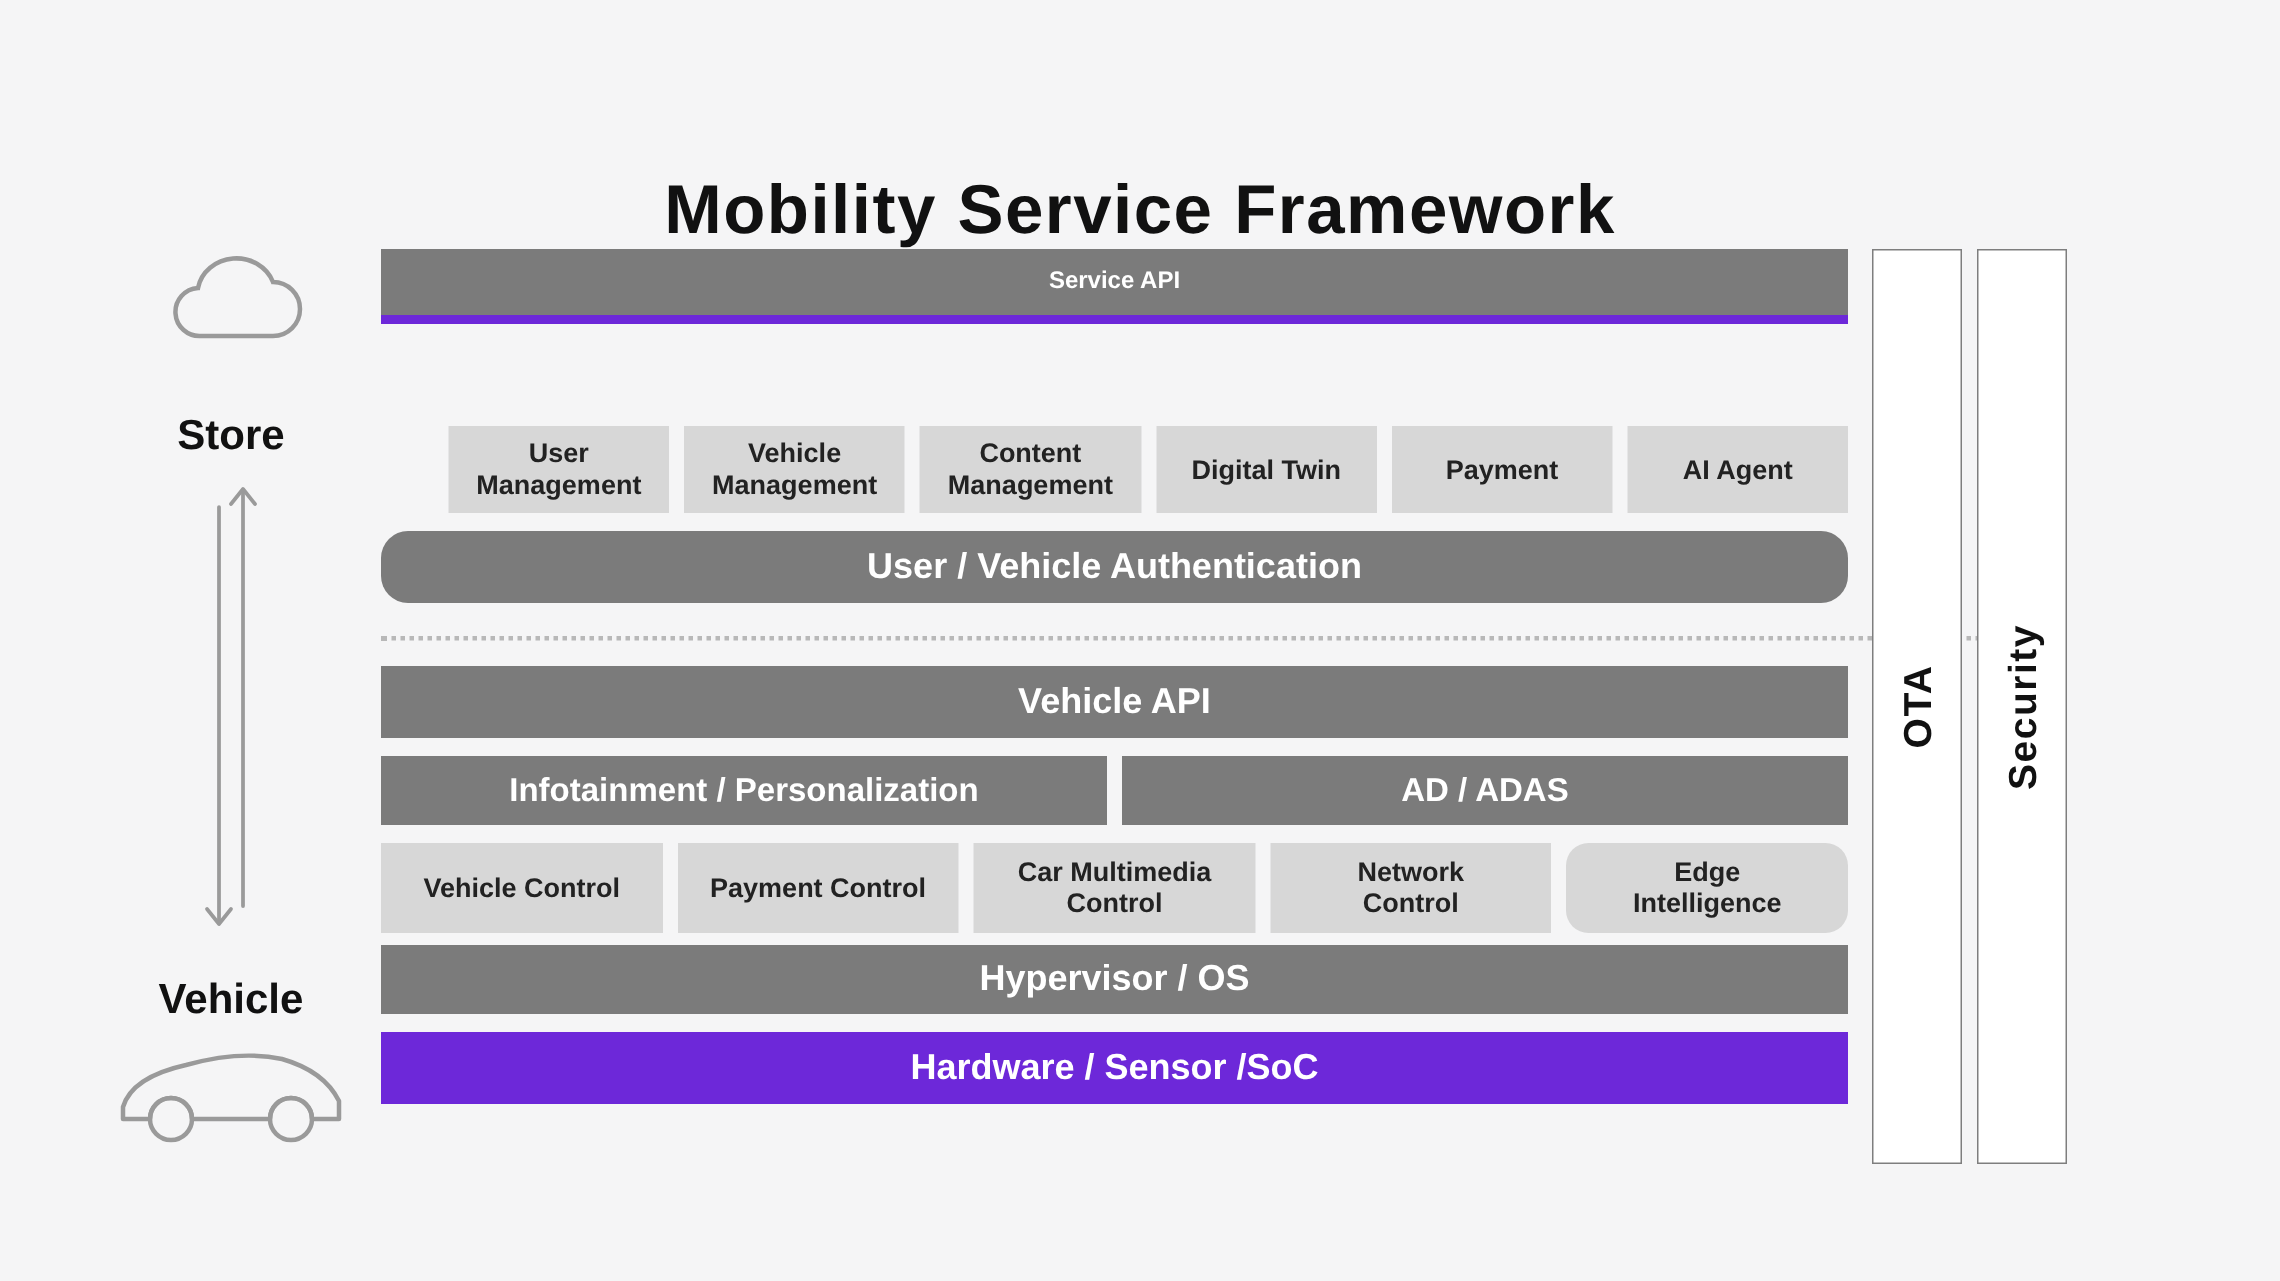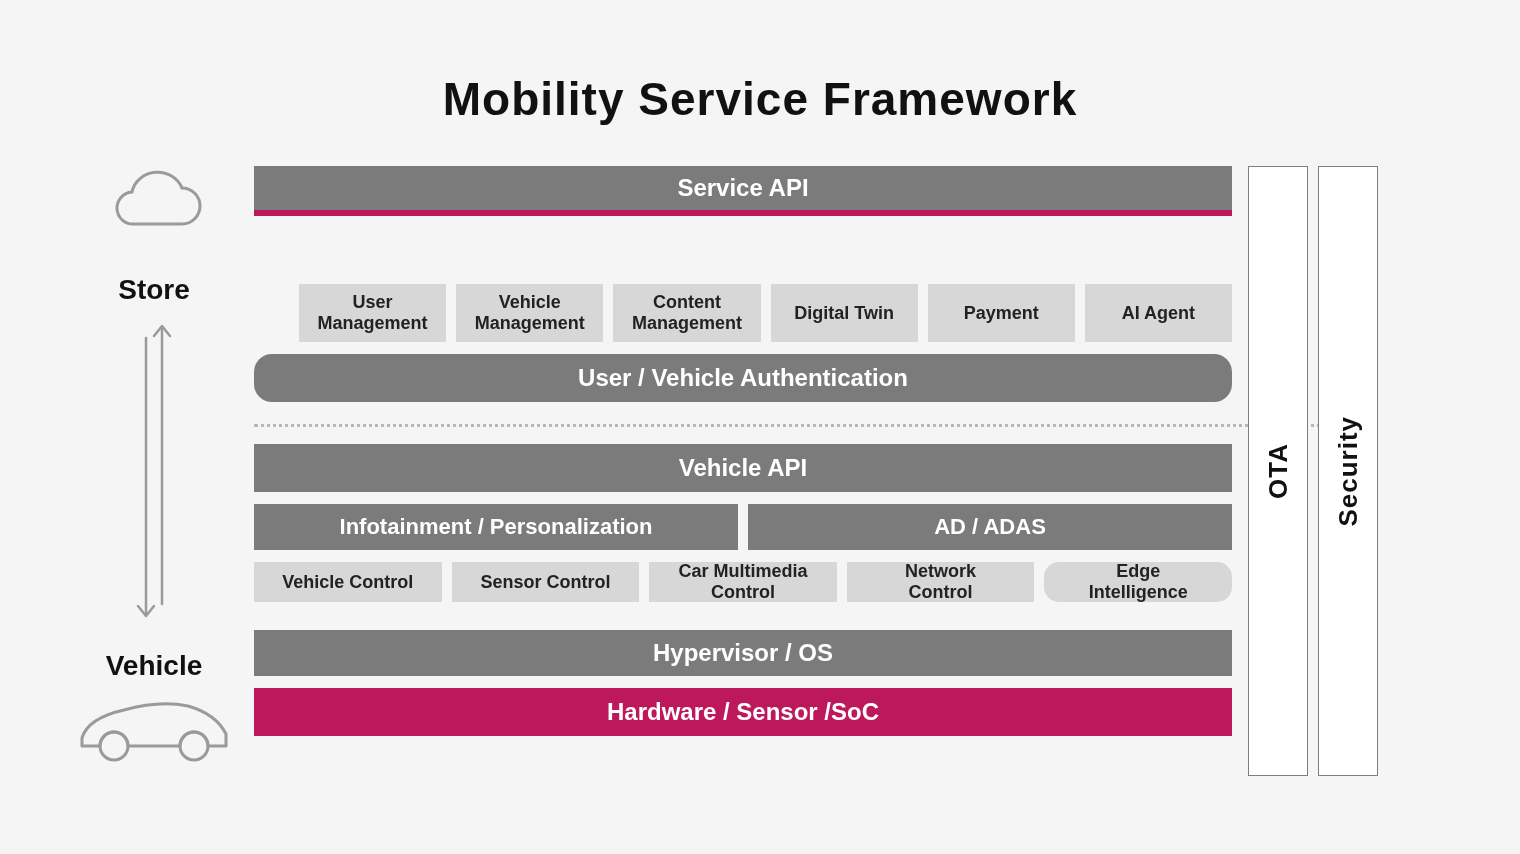--- a/index.html
+++ b/index.html
@@ -9,20 +9,21 @@
     font-family: "Segoe UI", Arial, Helvetica, sans-serif;
     color: #111;
     position: relative;
   }
   .title {
     text-align: center;
     font-size: 46px;
     font-weight: 700;
     letter-spacing: 1px;
     padding-top: 72px;
+    margin-top: 40px;
   }
 
   .frame {
     position: absolute;
     left: 70px;
     top: 166px;
     width: 1380px;
     height: 614px;
   }
 
@@ -91,21 +92,21 @@
   }
   .box {
     display: flex;
     align-items: center;
     justify-content: center;
     text-align: center;
     font-weight: 700;
     padding: 0 8px;
     line-height: 1.15;
   }
-  .black { background: #be185d; color: #fff; }
+  .black { background: #6d28d9; color: #fff; }
   .dark  { background: #7b7b7b; color: #fff; }
   .light { background: #d7d7d7; color: #222; }
 
   
   .divider {
     position: absolute;
     left: 0;
     width: 1098px; 
     border-top: 3px dotted #b8b8b8;
   }
@@ -177,21 +178,21 @@
     </svg>
   </div>
 
   <div class="stack">
 
     <div class="row" style="top:0; height:50px;">
       <div class="box black" style="flex:1; font-size:25px;">Application Service / Store</div>
     </div>
 
     <div class="row" style="top:62; height:44px;">
-      <div class="box dark" style="flex:1; font-size:24px;">Service API</div>
+      <div class="box dark" style="flex:1; font-size:16px;">Service API</div>
     </div>
 
     <div class="row" style="top:118px; height:58px;padding-left:45px;">
       <div class="box light" style="flex:1; font-size:18px; white-space:pre-line;">User
 Management</div>
       <div class="box light" style="flex:1; font-size:18px; white-space:pre-line;">Vehicle
 Management</div>
       <div class="box light" style="flex:1; font-size:18px; white-space:pre-line;">Content
 Management</div>
       <div class="box light" style="flex:1; font-size:18px;">Digital Twin</div>
@@ -207,23 +208,23 @@
 
     <div class="row" style="top:278px; height:48px;">
       <div class="box dark" style="flex:1; font-size:24px;">Vehicle API</div>
     </div>
 
     <div class="row" style="top:338px; height:46px;">
       <div class="box dark" style="flex:1; font-size:22px;">Infotainment / Personalization</div>
       <div class="box dark" style="flex:1; font-size:22px;">AD / ADAS</div>
     </div>
 
-    <div class="row" style="top:396px; height:40px;">
+    <div class="row" style="top:396px; height:60px;">
       <div class="box light" style="flex:1; font-size:18px;">Vehicle Control</div>
-      <div class="box light" style="flex:1; font-size:18px;">Sensor Control</div>
+      <div class="box light" style="flex:1; font-size:18px;">Payment Control</div>
       <div class="box light" style="flex:1; font-size:18px; white-space:pre-line;">Car Multimedia
 Control</div>
       <div class="box light" style="flex:1; font-size:18px; white-space:pre-line;">Network
 Control</div>
       <div class="box light" style="flex:1; font-size:18px; white-space:pre-line;border-radius:15px;">Edge
 Intelligence</div>
     </div>
 
     <div class="row" style="top:464px; height:46px;">
       <div class="box dark" style="flex:1; font-size:24px;">Hypervisor / OS</div>

